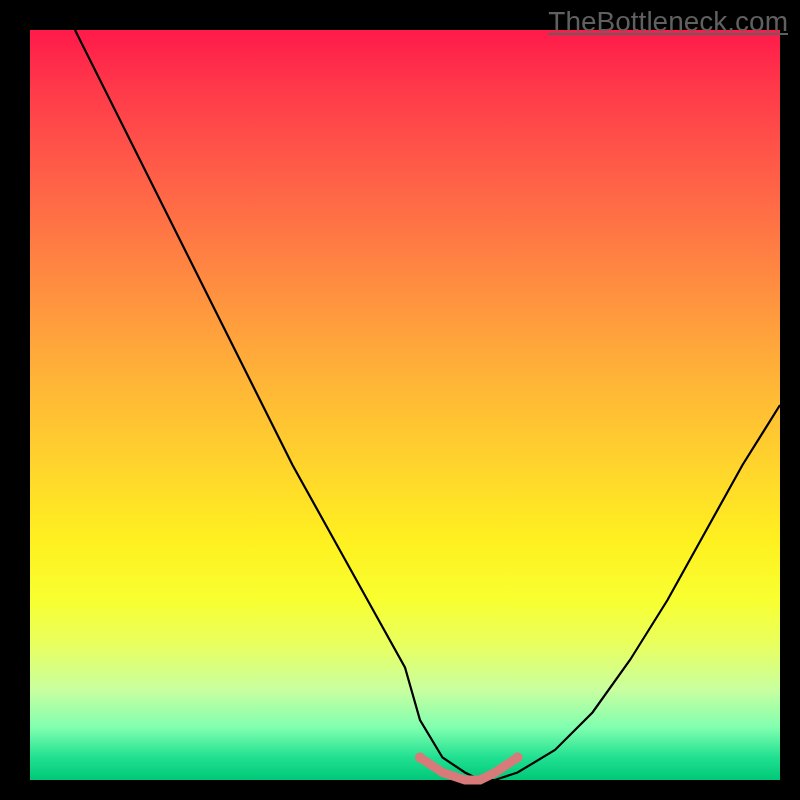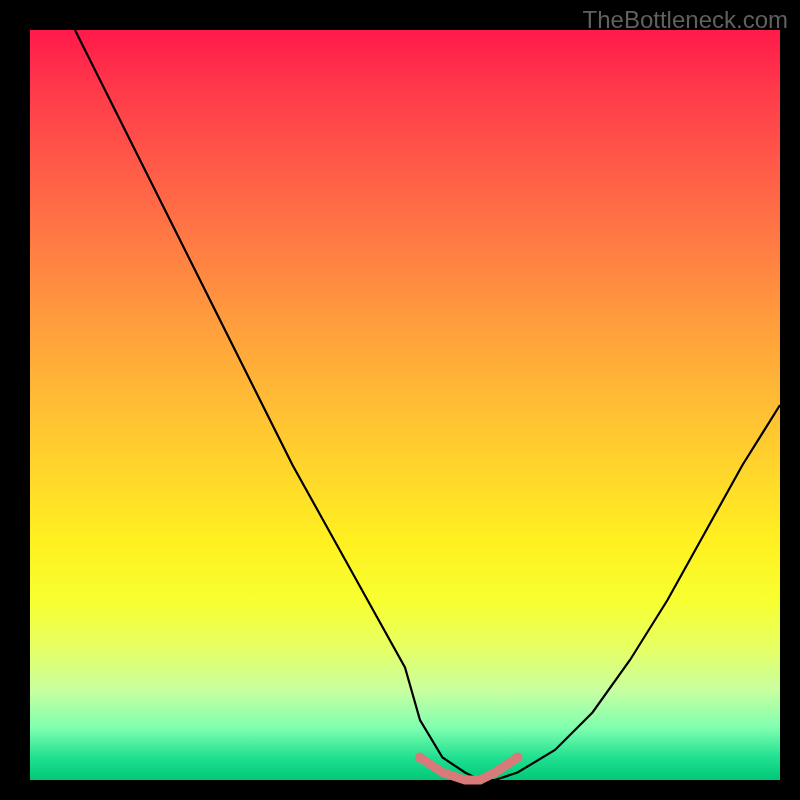--- a/index.html
+++ b/index.html
@@ -29,24 +29,25 @@
       #e8ff60 82%,
       #c8ffa0 88%,
       #80ffb0 93%,
       #20e090 97%,
       #00c878 100%);
   }
   .attribution {
     position: absolute;
     top: 6px;
     right: 12px;
-    font-size: 24px;
+    font-size: 28px;
     font-weight: 500;
     color: #606060;
     z-index: 10;
+    text-decoration: underline;
   }
   svg.curve {
     position: absolute;
     left: 0;
     top: 0;
     width: 750px;
     height: 750px;
     overflow: visible;
   }
 </style>

